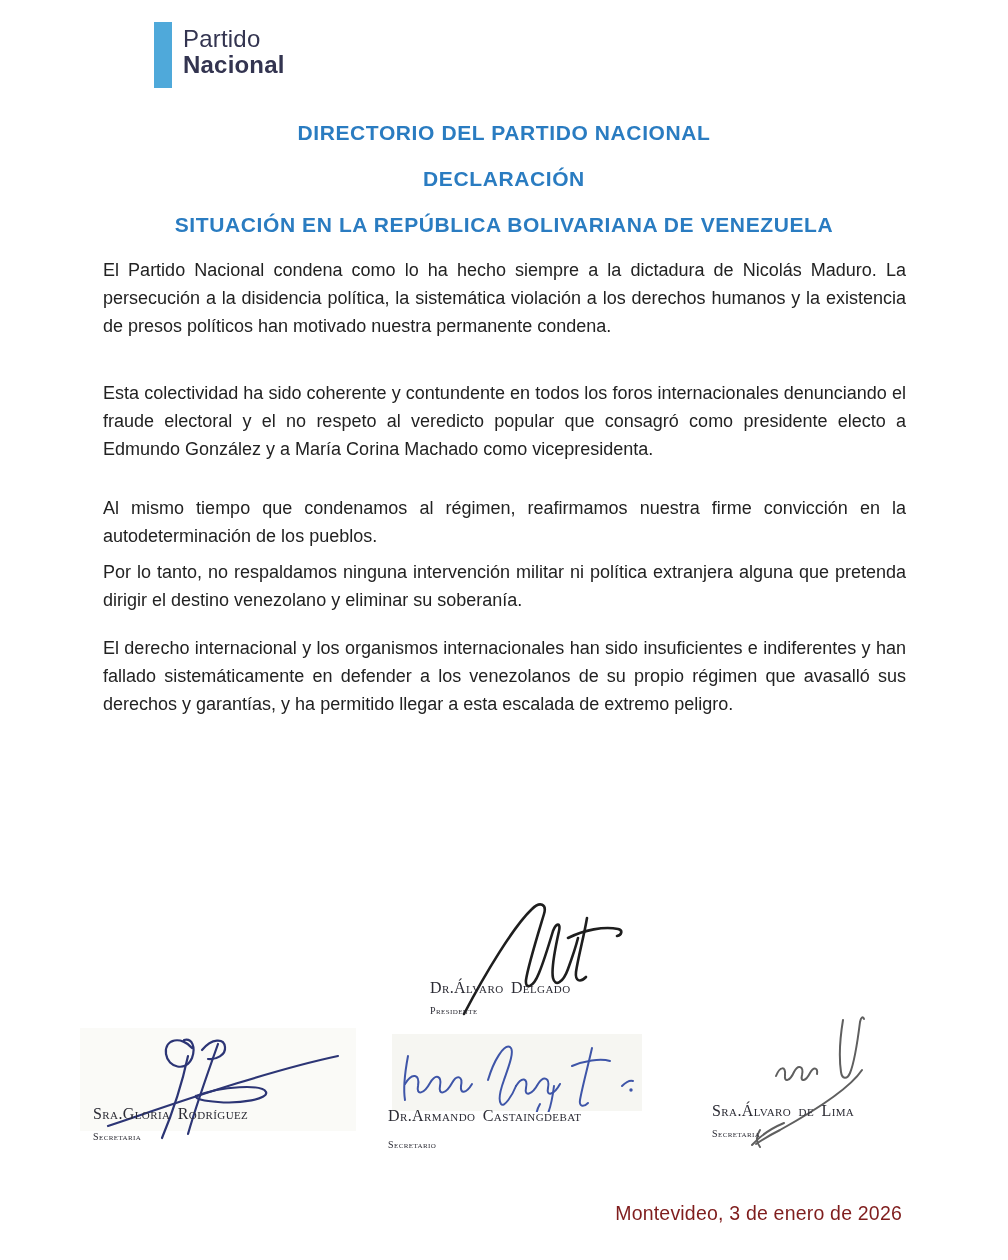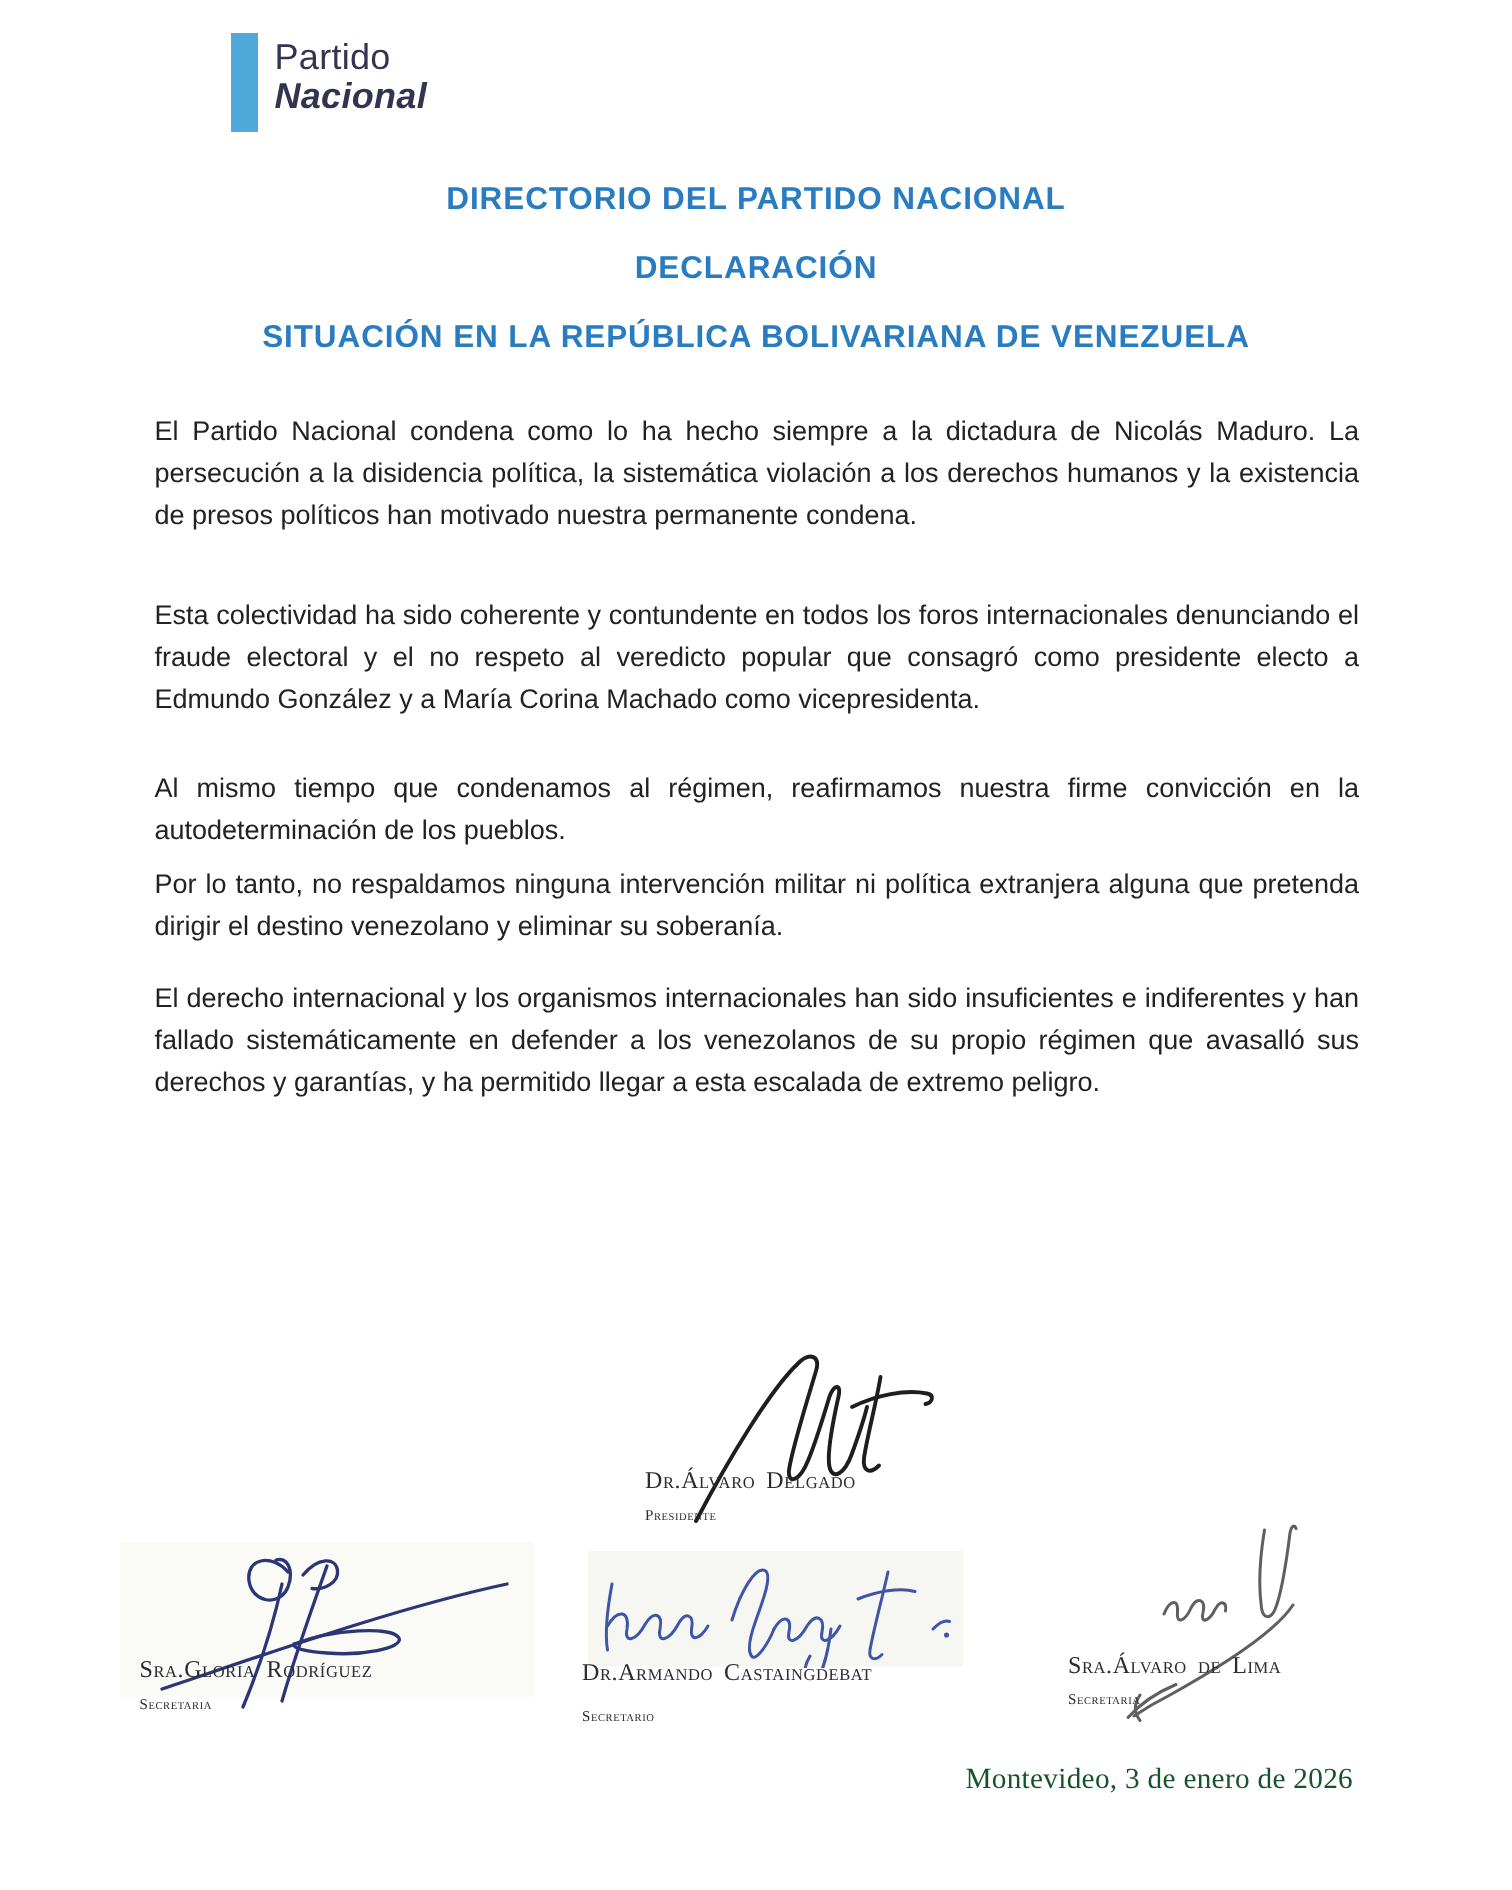--- a/index.html
+++ b/index.html
@@ -9,27 +9,27 @@
     width:1008px;height:1260px;
     margin:0 auto;
     background:#ffffff;
     font-family:"Liberation Sans", sans-serif;
     overflow:hidden;
   }
   
   .logo{position:absolute;left:106px;top:22px;display:flex;padding-left:48px;}
   .logo-bar{width:18px;height:66px;background:#4fa9da;margin-right:11px;}
   .logo-text{padding-top:4px;color:#333450;font-size:24px;line-height:26px;letter-spacing:0.2px;}
-  .logo-line2{font-weight:bold;font-style:italic;}
+  .logo-line2{font-weight:bold;}
   
   .headings{position:absolute;left:0;top:121px;width:100%;text-align:center;color:#2a7cc1;}
   .headings .h{font-weight:bold;font-size:21px;letter-spacing:0.6px;margin:0 0 22px 0;}
   
   .body-text{
-    position:absolute;left:103px;top:273px;width:803px;
+    position:absolute;left:103px;top:256px;width:803px;
     font-size:18px;line-height:28px;color:#222222;
     text-align:justify;text-justify:inter-word;
   }
   .body-text p{margin:0;}
   .m39{margin-bottom:39px !important;}
   .m31{margin-bottom:31px !important;}
   .m8{margin-bottom:8px !important;}
   .m20{margin-bottom:20px !important;}
   .m18{margin-bottom:18px !important;}
   
@@ -49,22 +49,22 @@
   }
   .sig-label .sig-name{line-height:20px;}
   .sig-label .sig-title{line-height:20px;margin-top:3px;font-size:10px;}
   .lbl-president{left:430px;top:978px;width:190px;}
   .lbl-left{left:93px;top:1104px;width:268px;}
   .lbl-mid{left:388px;top:1106px;width:264px;}
   .lbl-mid .sig-title{margin-top:9px;}
   .lbl-right{left:712px;top:1101px;width:216px;}
   
   .dateline{
-    position:absolute;right:106px;top:1176px;
-    font-size:19.5px;color:#14532d;letter-spacing:0.2px;font-family:Liberation Serif, serif;
+    position:absolute;right:106px;top:1202px;
+    font-size:19.5px;color:#7f1d1d;letter-spacing:0.2px;
   }
 </style>
 </head>
 <body>
 
 <div class="page">
 
   <div class="logo">
     <div class="logo-bar"></div>
     <div class="logo-text">

